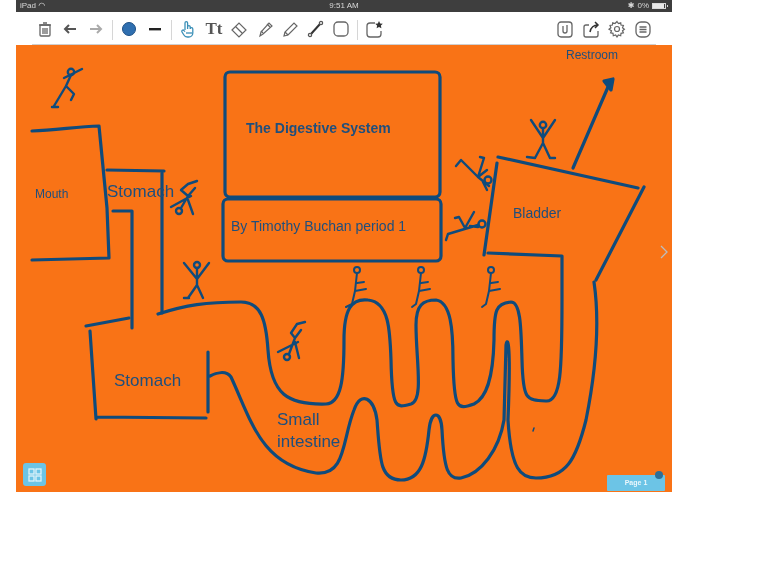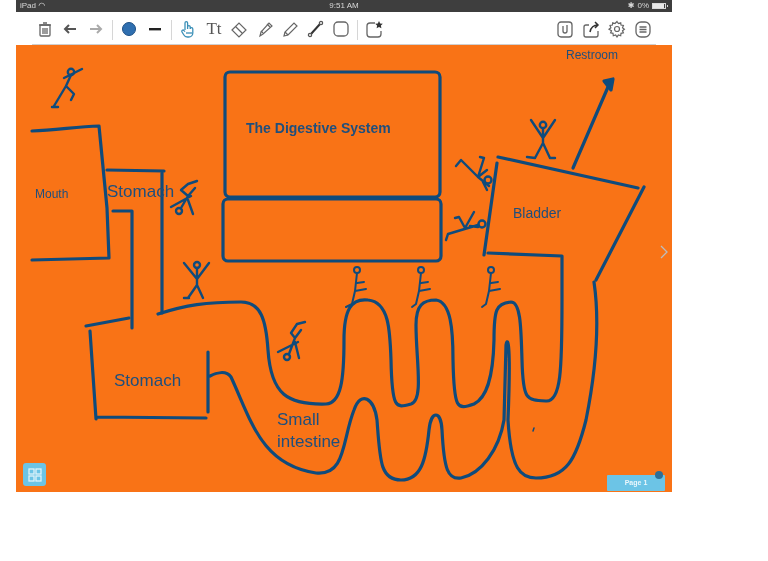--- a/index.html
+++ b/index.html
@@ -5,21 +5,21 @@
   html, body { margin:0; padding:0; background:#ffffff; }
   body { width:768px; height:561px; position:relative; overflow:hidden; font-family:"Liberation Sans", sans-serif; }
   #ipad { position:absolute; left:16px; top:0; width:656px; height:492px; background:#f97316; overflow:hidden; }
   #statusbar { position:absolute; left:0; top:0; width:656px; height:12px; background:#3e3e3e; color:#d8d8d8; font-size:8px; line-height:12px; }
   #statusbar .left { position:absolute; left:4px; top:0; }
   #statusbar .center { position:absolute; left:0; right:0; text-align:center; top:0; }
   #statusbar .right { position:absolute; right:6px; top:0; display:flex; align-items:center; gap:3px; }
   .battery { width:14px; height:6px; border:1px solid #d8d8d8; position:relative; box-sizing:border-box; }
   .battery .fill { position:absolute; left:0; top:0; bottom:0; background:#e8e8e8; }
   .battery:after { content:""; position:absolute; right:-3px; top:1px; width:1px; height:2px; background:#d8d8d8; }
-  #toolbar { position:absolute; left:0; top:12px; width:656px; height:33px; background:#ffffff; }
+  #toolbar { position:absolute; left:0; top:12px; width:656px; height:33px; background:#ffffff;font-weight:bold; }
   #toolbar .line { position:absolute; left:16px; right:16px; bottom:0; height:1px; background:#cfcfcf; }
   .tb { position:absolute; top:6px; width:22px; height:22px; display:flex; align-items:center; justify-content:center; cursor:pointer; }
   .tb svg { width:22px; height:22px; }
   .sep { position:absolute; top:8px; width:1px; height:20px; background:#d6d6d6; }
   #canvas { position:absolute; left:0; top:45px; width:656px; height:447px; }
   .lbl { position:absolute; color:#1f4f7d; white-space:nowrap; }
   #page-btn { position:absolute; left:591px; top:475px; width:58px; height:16px; background:#6cc4e6; color:#eaf7fc; font-size:7px; font-weight:bold; text-align:center; line-height:16px; border-radius:1px; cursor:pointer; }
   #page-dot { position:absolute; left:639px; top:471px; width:8px; height:8px; border-radius:50%; background:#2e6f97; }
   #grid-btn { position:absolute; left:7px; top:463px; width:23px; height:23px; background:#6cc4e6; border-radius:3px; cursor:pointer; display:flex; align-items:center; justify-content:center; }
   #next-page { position:absolute; left:642px; top:243px; width:12px; height:18px; cursor:pointer; }
@@ -201,20 +201,21 @@
     </g>
     <g stroke-width="2.4">
       <circle cx="466" cy="224" r="3.5"></circle>
         <path d="M430 240 L432 234 L462 225 M449 228 L443 217 L439 218 M449 228 L458 212 M454 226 L462 227"></path>
     </g>
   </svg>
 
   <div class="lbl" style="left:19px; top:187px; font-size:12px;">Mouth</div>
   <div class="lbl" style="left:91px; top:182px; font-size:17px;">Stomach</div>
   <div class="lbl" style="left:230px; top:120px; font-size:14px;font-weight:bold;">The Digestive System</div>
+  <div class="lbl" style="left:215px; top:218px; font-size:14px;">By Timothy Buchan period 1</div>
   <div class="lbl" style="left:98px; top:371px; font-size:17px;">Stomach</div>
   <div class="lbl" style="left:261px; top:410px; font-size:17px;">Small</div>
   <div class="lbl" style="left:261px; top:432px; font-size:17px;">intestine</div>
   <div class="lbl" style="left:497px; top:205px; font-size:14px;text-align:center;">Bladder</div>
   <div class="lbl" style="left:550px; top:48px; font-size:12px;">Restroom</div>
 
   <div id="next-page">
     <svg viewBox="0 0 12 18" width="12" height="18" fill="none" stroke="#bdbdbd" stroke-width="1.3">
         <path d="M3 3l6 6-6 6"></path>
       </svg>

